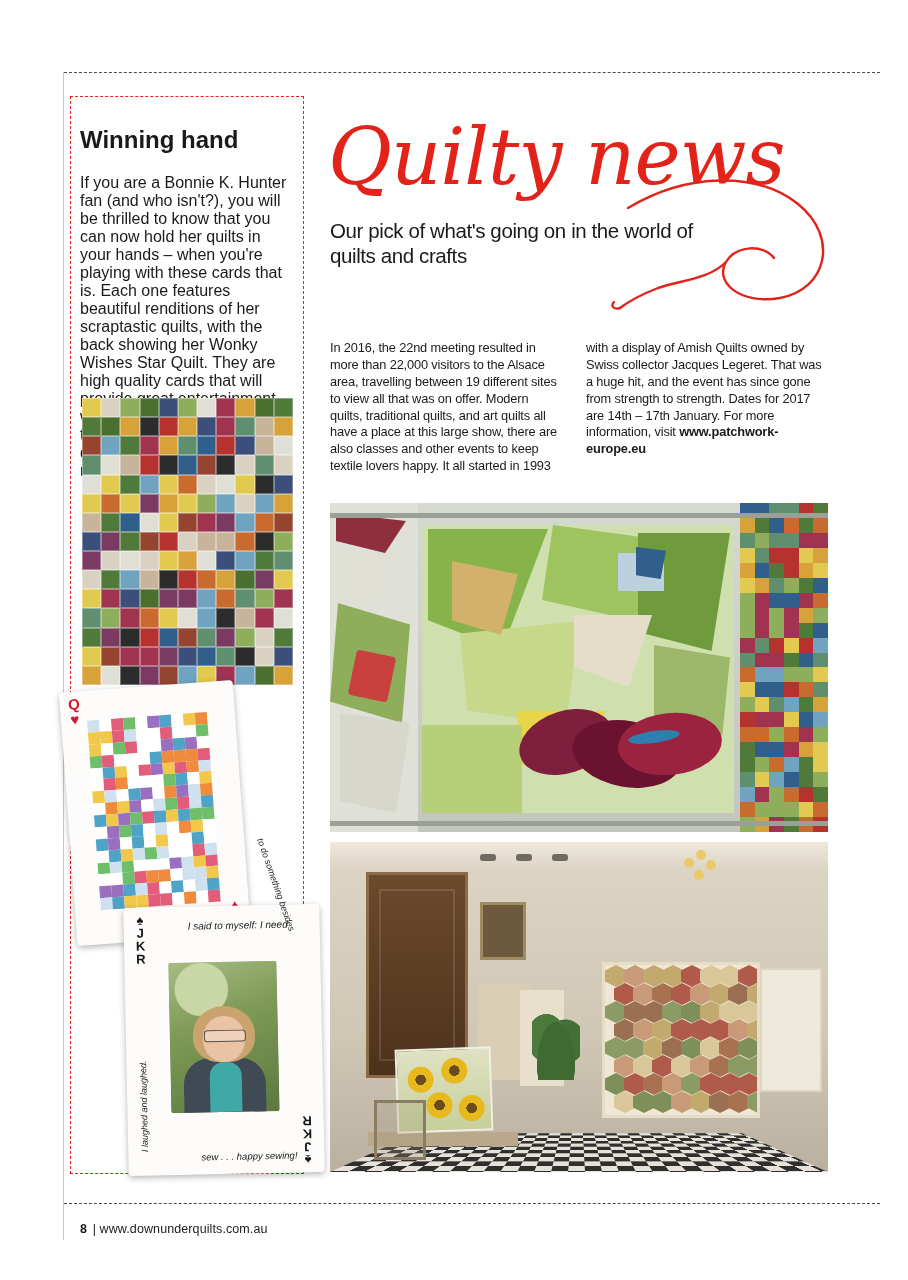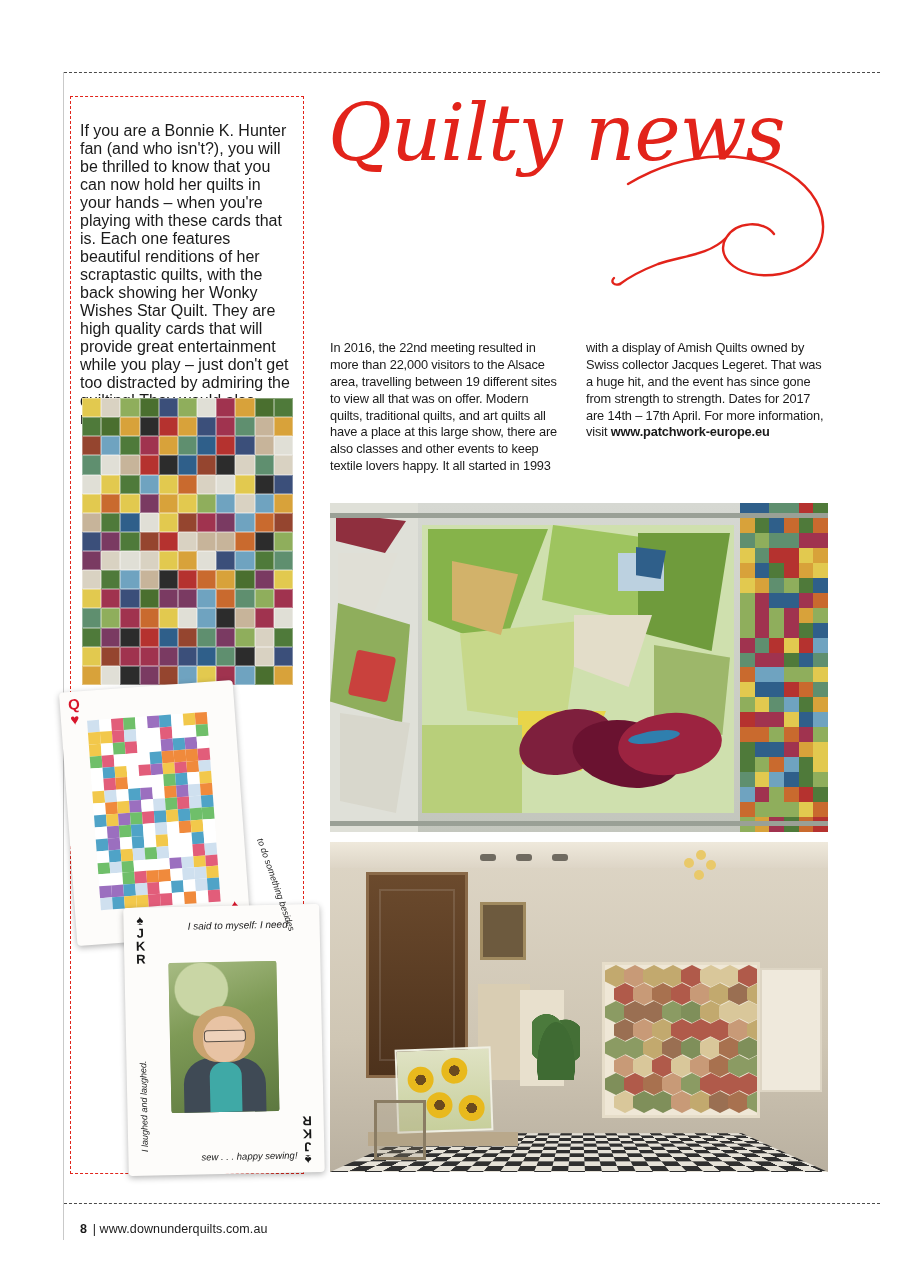--- a/index.html
+++ b/index.html
@@ -273,21 +273,21 @@
     font-size: 9.5px;
     font-style: italic;
     color: #1a1a1a;
     text-align: center;
   }
 
   
   .masthead {
     position: absolute;
     left: 328px;
-    top: 88px;
+    top: 112px;
     width: 540px;
     height: 210px;
   }
   .masthead svg { display: block; }
   .masthead-title {
     position: absolute;
     left: 0;
     top: 6px;
     font-family: "DejaVu Serif", serif;
     font-style: italic;
@@ -498,20 +498,21 @@
 
 <div class="page">
 
   <div class="rule-top"></div>
   <div class="rule-bottom"></div>
   <div class="spine"></div>
 
   <div class="sidebar"></div>
 
   <div class="sidebar-inner">
+    <h2>Winning hand</h2>
     <p><span>If you are a Bonnie K. Hunter fan (and who isn't?), you will be thrilled to know that you can now hold her quilts in your hands – when you're playing with these cards that is. Each one features beautiful renditions of her scraptastic quilts, with the back showing her </span><span class="ital">Wonky Wishes Star Quilt</span><span>. They are high quality cards that will provide great entertainment while you play – just don't get too distracted by admiring the quilting! They would also make a nice gift for quilters.</span></p>
   </div>
 
   <div class="scrapquilt">
     <div class="grid" id="scrapgrid">
         <i style="background: rgb(226, 201, 79);"></i>
         <i style="background: rgb(217, 210, 194);"></i>
         <i style="background: rgb(143, 174, 92);"></i>
         <i style="background: rgb(74, 111, 47);"></i>
         <i style="background: rgb(59, 79, 122);"></i>
@@ -882,23 +883,24 @@
 
   <div class="masthead">
     <svg width="540" height="210" viewBox="0 0 540 210">
       <path d="M300 96 C 360 60, 430 60, 470 92 C 512 126, 498 178, 452 186 C 412 193, 386 170, 398 150 C 408 133, 436 132, 446 146" fill="none" stroke="#e2231a" stroke-width="2.4" stroke-linecap="round"></path>
       <path d="M398 150 C 380 168, 352 168, 330 176 C 312 183, 300 190, 292 196" fill="none" stroke="#e2231a" stroke-width="2.4" stroke-linecap="round"></path>
       <path d="M292 196 C 286 198, 282 194, 286 190" fill="none" stroke="#e2231a" stroke-width="2.4" stroke-linecap="round"></path>
     </svg>
     <div class="masthead-title">Quilty news</div>
   </div>
 
+  <div class="sub">Our pick of what's going on in the world of quilts and crafts</div>
 
   <div class="col col-a">In 2016, the 22nd meeting resulted in more than 22,000 visitors to the Alsace area, travelling between 19 different sites to view all that was on offer. Modern quilts, traditional quilts, and art quilts all have a place at this large show, there are also classes and other events to keep textile lovers happy. It all started in 1993</div>
-  <div class="col col-b"><span>with a display of Amish Quilts owned by Swiss collector Jacques Legeret. That was a huge hit, and the event has since gone from strength to strength. Dates for 2017 are 14th – 17th April. For more information, visit </span><span class="url">www.patchwork-europe.eu</span></div>
+  <div class="col col-b"><span>with a display of Amish Quilts owned by Swiss collector Jacques Legeret. That was a huge hit, and the event has since gone from strength to strength. Dates for 2017 are 14th – 17th January. For more information, visit </span><span class="url">www.patchwork-europe.eu</span></div>
 
   <div class="photo-quilt">
     <div class="pq-wall"></div>
     <div class="pq-left">
       <div style="position:absolute;left:6px;top:10px;width:70px;height:40px;background:#8f2f3e;clip-path:polygon(0 0,100% 20%,70% 100%,0 70%)"></div>
       <div style="position:absolute;left:8px;top:50px;width:60px;height:60px;background:#e0dfd6;clip-path:polygon(0 0,100% 0,60% 100%,0 80%)"></div>
       <div style="position:absolute;left:0;top:100px;width:80px;height:120px;background:#8fae5c;clip-path:polygon(10% 0,100% 18%,90% 100%,0 82%)"></div>
       <div style="position:absolute;left:10px;top:210px;width:70px;height:100px;background:#d8d7cc;clip-path:polygon(0 0,100% 10%,80% 100%,0 88%)"></div>
       <div style="position:absolute;left:22px;top:150px;width:40px;height:46px;background:#c9413d;border-radius:4px;transform:rotate(12deg)"></div>
     </div>

